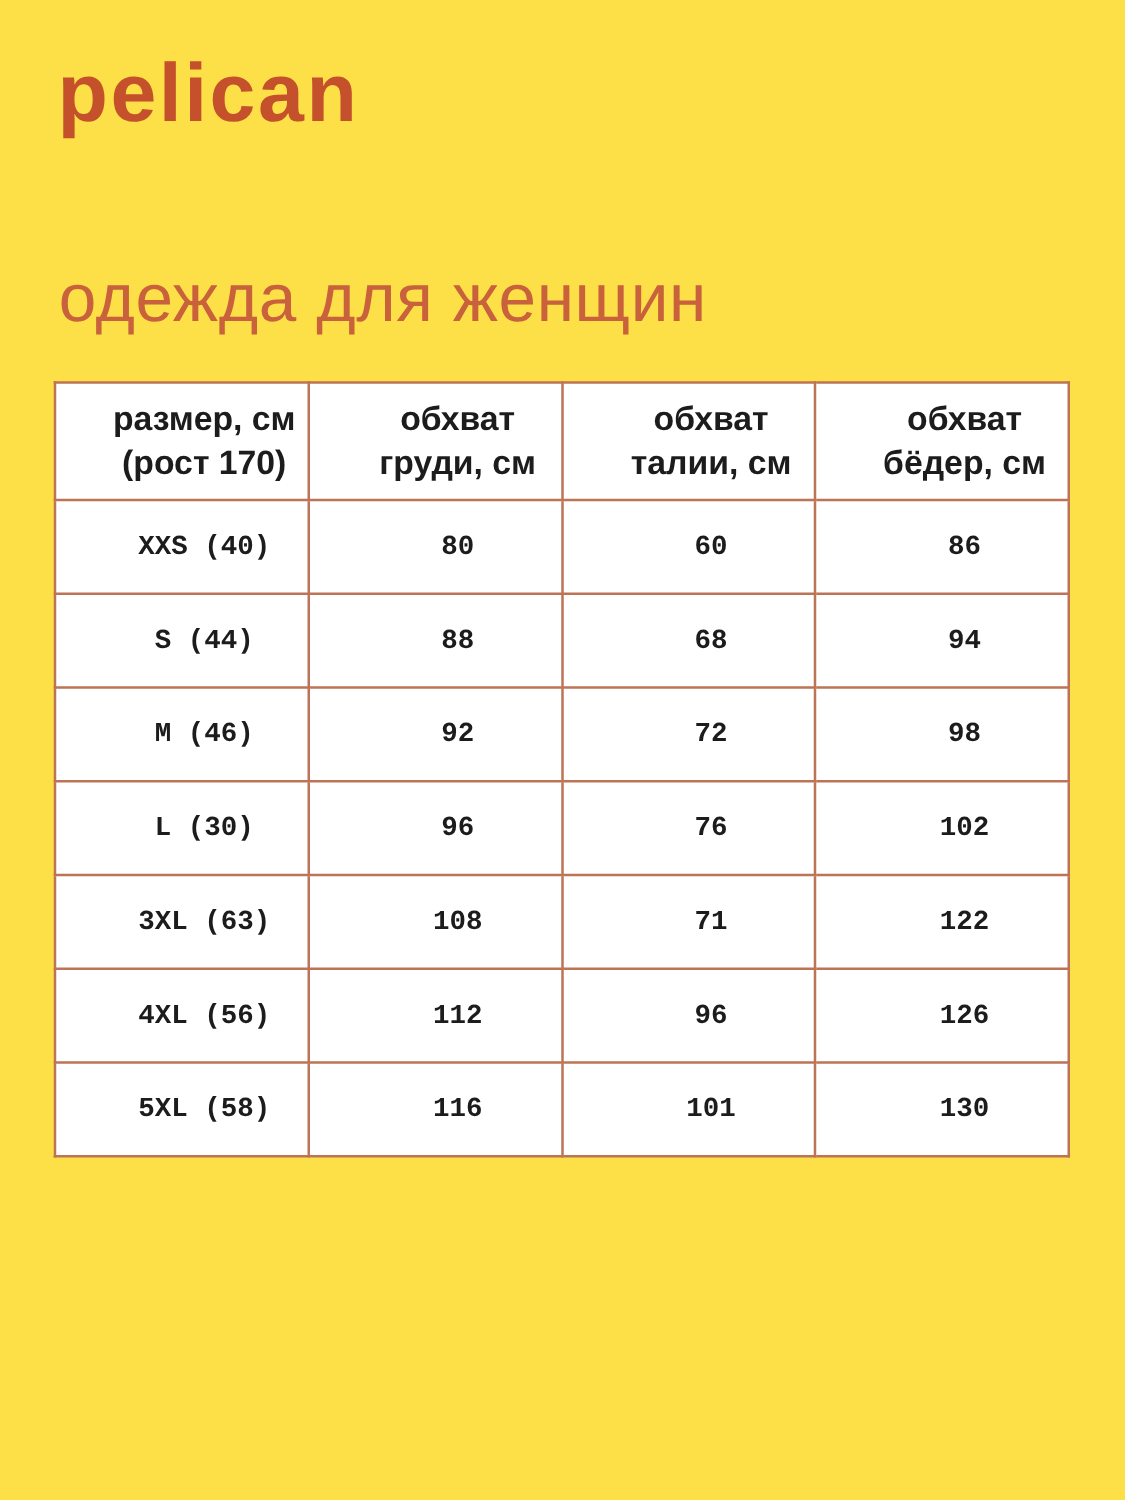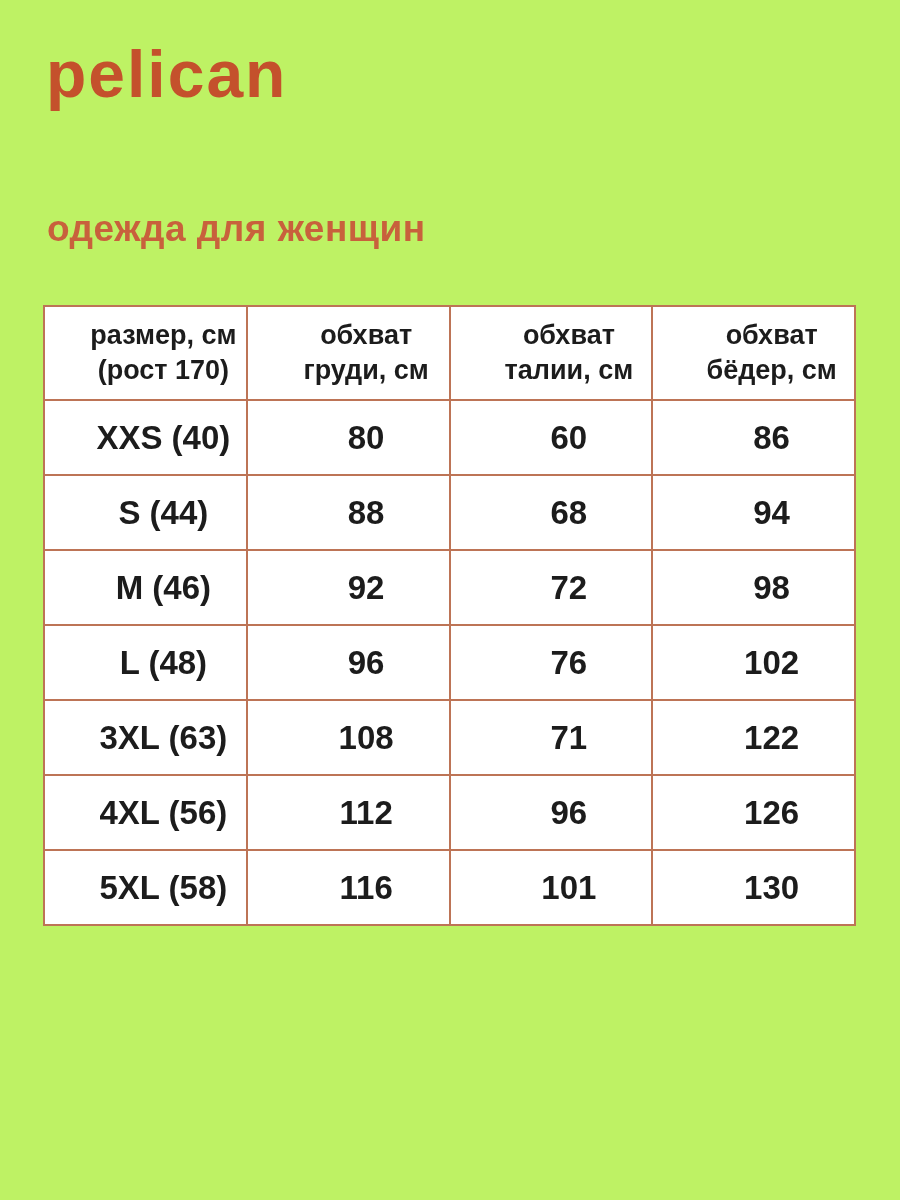--- a/index.html
+++ b/index.html
@@ -7,37 +7,37 @@
     width: 900px;
     height: 1200px;
     background: #ffffff;
     font-family: "Liberation Sans", sans-serif;
     overflow: hidden;
   }
   .page {
     position: relative;
     width: 900px;
     height: 1200px;
-    background: #bef264;
+    background: #fde047;
   }
   .logo {
     position: absolute;
     left: 46px;
     top: 36px;
     font-size: 66px;
     font-weight: bold;
     letter-spacing: 2px;
     color: #c4512c;
   }
   .heading {
     position: absolute;
     left: 47px;
     top: 208px;
-    font-size: 37px;
-    font-weight: bold;
+    font-size: 54px;
+    font-weight: normal;
     letter-spacing: 0.5px;
     color: #c8613c;
   }
   table.size-table {
     position: absolute;
     left: 43px;
     top: 305px;
     width: 813px;
     border-collapse: collapse;
     table-layout: fixed;
@@ -53,22 +53,23 @@
     padding-left: 36px;
   }
   table.size-table th {
     height: 94px;
     font-size: 27px;
     font-weight: bold;
     line-height: 1.3;
   }
   table.size-table td {
     height: 75px;
-    font-size: 33px;
+    font-size: 22px;
     font-weight: bold;
+    font-family: Liberation Mono, monospace;
   }
   .hdr-line { display: block; }
 </style>
 </head>
 <body>
 
 <div class="page">
 
   <div class="logo">pelican</div>
 
@@ -108,21 +109,21 @@
         <td>68</td>
         <td>94</td>
       </tr>
       <tr>
         <td>M (46)</td>
         <td>92</td>
         <td>72</td>
         <td>98</td>
       </tr>
       <tr>
-        <td>L (48)</td>
+        <td>L (30)</td>
         <td>96</td>
         <td>76</td>
         <td>102</td>
       </tr>
       <tr>
         <td>3XL (63)</td>
         <td>108</td>
         <td>71</td>
         <td>122</td>
       </tr>

